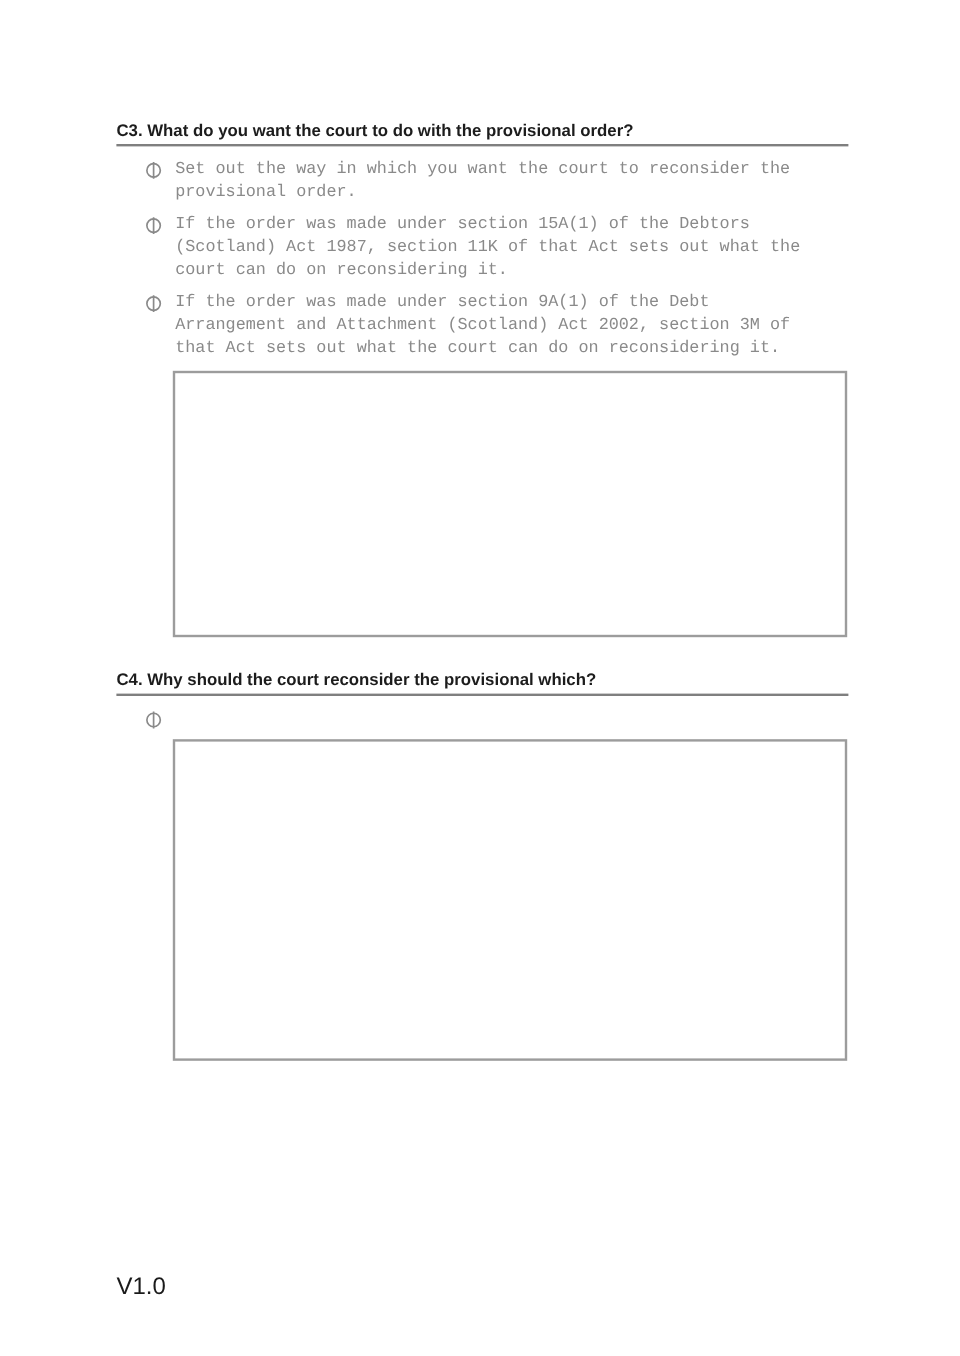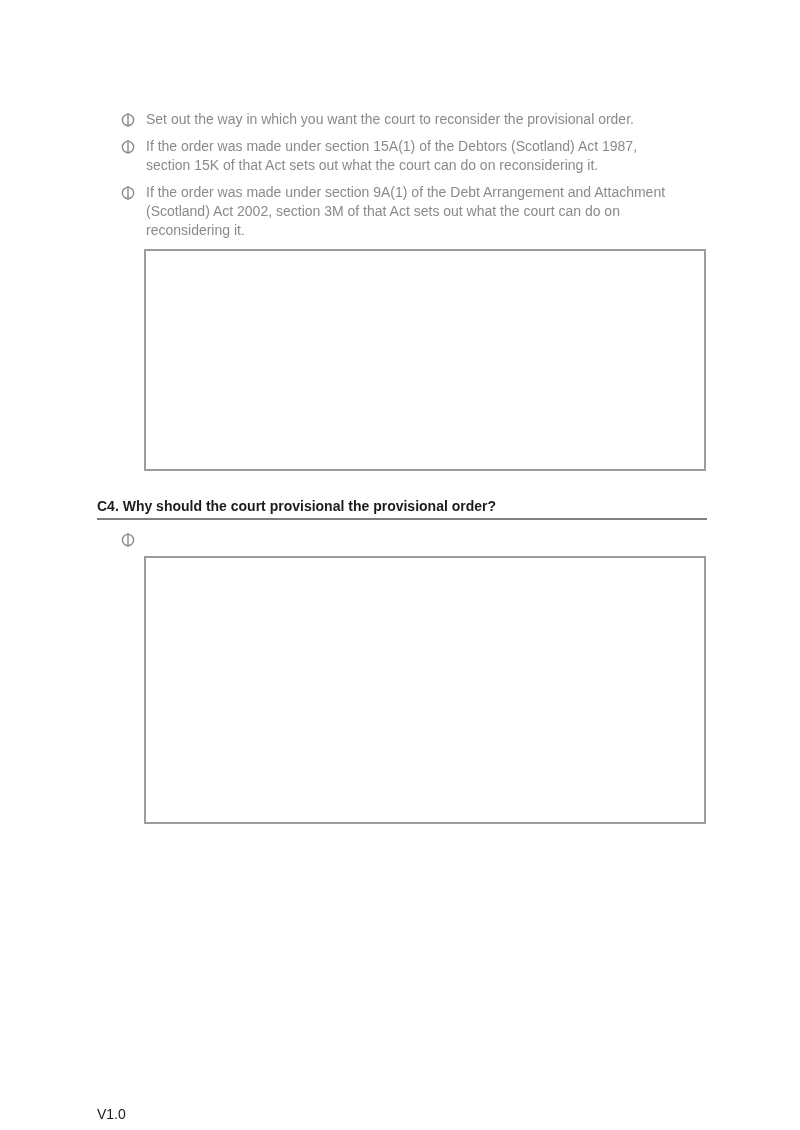--- a/index.html
+++ b/index.html
@@ -48,86 +48,88 @@
     width: 14px;
     height: 16px;
     margin-right: 11px;
     padding-top: 2px;
   }
   .info-icon svg {
     display: block;
   }
   .note-text {
     max-width: 535px;
+    font-family: Liberation Mono, monospace;
   }
   .answer-box {
     box-sizing: border-box;
     margin-left: 47px;
     width: 562px;
     border: 2px solid #9c9c9c;
     background: #ffffff;
   }
   .answer-box.c3 {
     margin-top: 9px;
     height: 222px;
   }
   .answer-box.c4 {
     margin-top: 7px;
     height: 268px;
   }
   .version {
     position: absolute;
     left: 97px;
-    top: 1106px;
-    font-size: 14px;
+    top: 1061px;
+    font-size: 20px;
     color: #1a1a1a;
   }
 </style>
 </head>
 <body>
 
 <div class="content">
 
   <section>
+    <h2 class="sec-heading">C3. What do you want the court to do with the provisional order?</h2>
 
     <div class="notes">
       <div class="note">
         <span class="info-icon">
           <svg width="14" height="16" viewBox="0 0 14 16">
             <circle cx="7" cy="8" r="5.6" fill="none" stroke="#8a8a8a" stroke-width="1.4"></circle>
             <line x1="7" y1="1" x2="7" y2="15" stroke="#8a8a8a" stroke-width="1.4"></line>
           </svg>
         </span>
         <span class="note-text">Set out the way in which you want the court to reconsider the provisional order.</span>
       </div>
       <div class="note">
         <span class="info-icon">
           <svg width="14" height="16" viewBox="0 0 14 16">
             <circle cx="7" cy="8" r="5.6" fill="none" stroke="#8a8a8a" stroke-width="1.4"></circle>
             <line x1="7" y1="1" x2="7" y2="15" stroke="#8a8a8a" stroke-width="1.4"></line>
           </svg>
         </span>
-        <span class="note-text">If the order was made under section 15A(1) of the Debtors (Scotland) Act 1987, section 15K of that Act sets out what the court can do on reconsidering it.</span>
+        <span class="note-text">If the order was made under section 15A(1) of the Debtors (Scotland) Act 1987, section 11K of that Act sets out what the court can do on reconsidering it.</span>
       </div>
       <div class="note">
         <span class="info-icon">
           <svg width="14" height="16" viewBox="0 0 14 16">
             <circle cx="7" cy="8" r="5.6" fill="none" stroke="#8a8a8a" stroke-width="1.4"></circle>
             <line x1="7" y1="1" x2="7" y2="15" stroke="#8a8a8a" stroke-width="1.4"></line>
           </svg>
         </span>
         <span class="note-text">If the order was made under section 9A(1) of the Debt Arrangement and Attachment (Scotland) Act 2002, section 3M of that Act sets out what the court can do on reconsidering it.</span>
       </div>
     </div>
 
     <div class="answer-box c3"></div>
   </section>
 
   <section>
-    <h2 class="sec-heading second">C4. Why should the court provisional the provisional order?</h2>
+    <h2 class="sec-heading second">C4. Why should the court reconsider the provisional which?</h2>
 
     <div class="notes">
       <div class="note">
         <span class="info-icon">
           <svg width="14" height="16" viewBox="0 0 14 16">
             <circle cx="7" cy="8" r="5.6" fill="none" stroke="#8a8a8a" stroke-width="1.4"></circle>
             <line x1="7" y1="1" x2="7" y2="15" stroke="#8a8a8a" stroke-width="1.4"></line>
           </svg>
         </span>
       </div>

